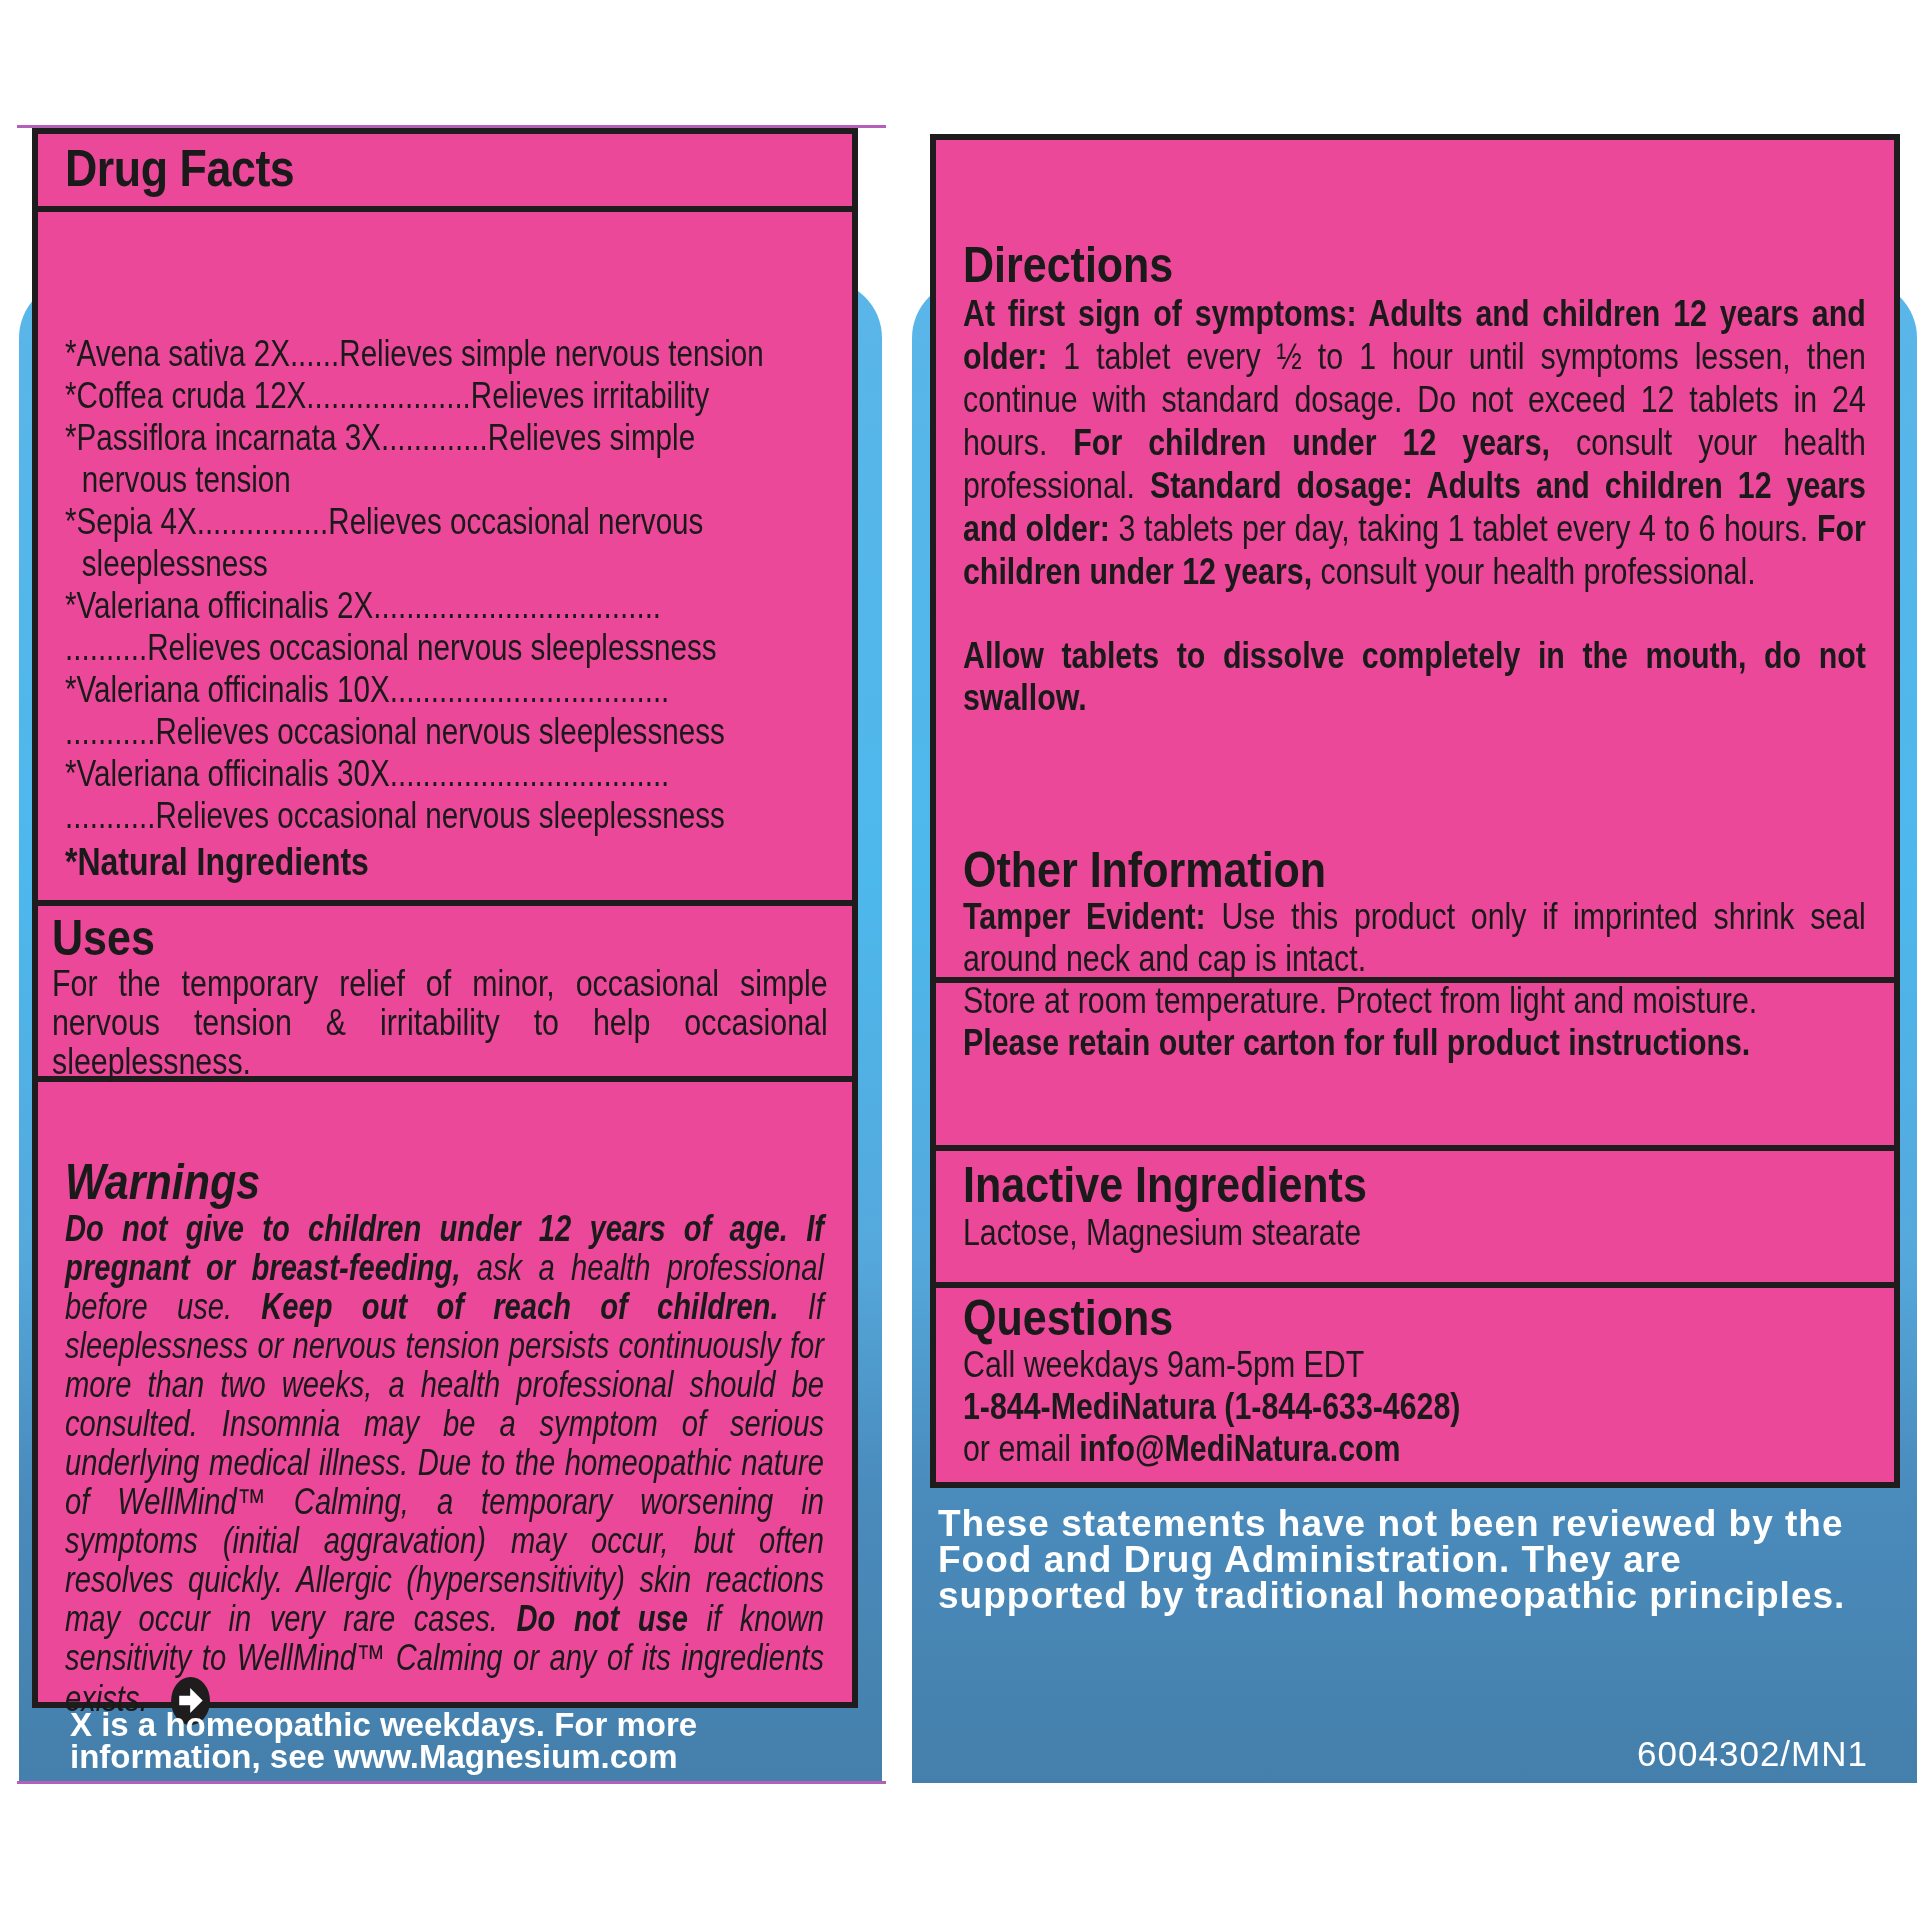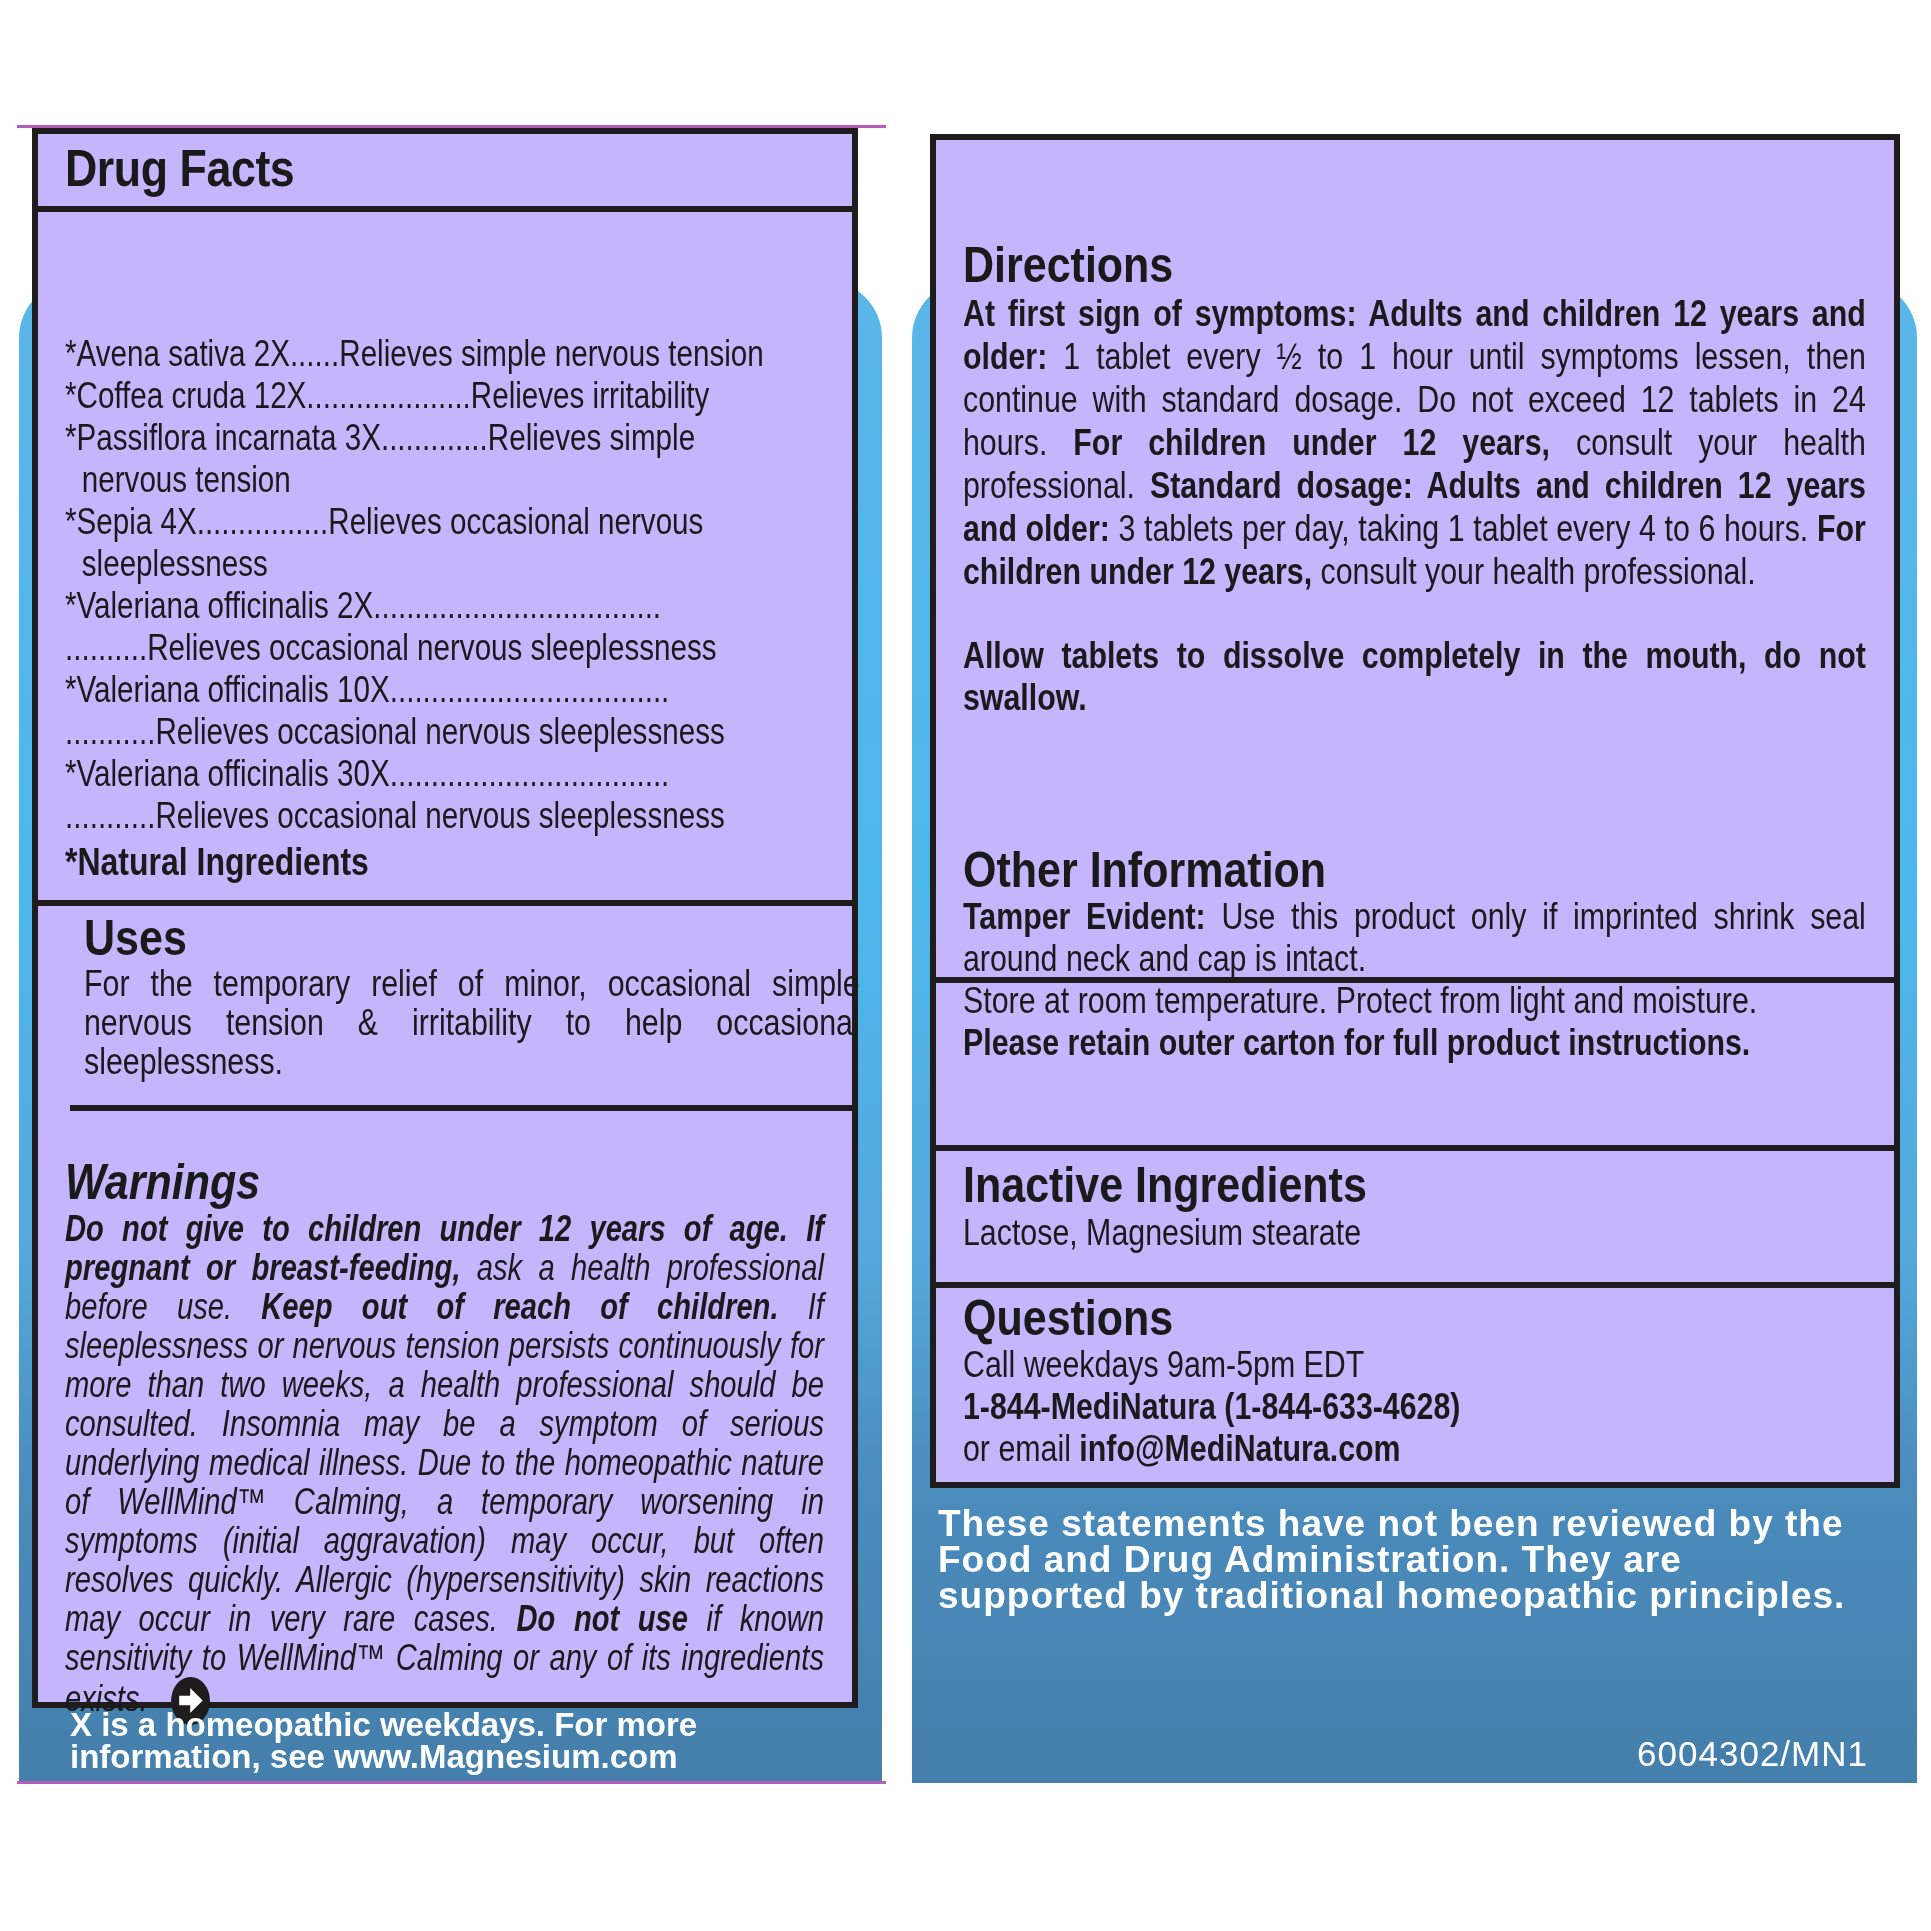--- a/index.html
+++ b/index.html
@@ -12,21 +12,21 @@
   }
   .blue-bg.left { left: 19.3px; top: 280px; width: 863px; height: 1502px; border-radius: 58px 58px 0 0; }
   .blue-bg.right { left: 912px; top: 280px; width: 1005px; height: 1503px; border-radius: 58px 58px 0 0; }
 
   .purple-line { position: absolute; height: 2.9px; background: #b45fb8; }
   .purple-line.top { left: 17.4px; top: 125px; width: 869px; }
   .purple-line.bottom { left: 17.4px; top: 1781px; width: 869px; }
 
   .panel {
     position: absolute;
-    background: #c4b5fd;
+    background: #ec4899;
     border: 6.8px solid #1e1c1c;
   }
   .panel.left { left: 32px; top: 128px; width: 826px; height: 1580px; }
   .panel.right { left: 930px; top: 134px; width: 970px; height: 1354px; }
 
   .section { position: absolute; left: 0; right: 0; border-bottom: 6.8px solid #1e1c1c; padding-left: 27px; padding-right: 27px; }
   .section:last-child { border-bottom: none; }
 
   .h-title { font-weight: bold; font-size: 46px; letter-spacing: -0.5px; transform: scaleX(0.86); transform-origin: left; white-space: nowrap; }
   .h-sub { font-weight: bold; font-size: 33px; }
@@ -105,21 +105,21 @@
     <div class="ing-row">
         <span>*Valeriana officinalis 30X</span>
         <span>..................................</span>
       </div>
     <div class="ing-row">
         <span>...........Relieves occasional nervous sleeplessness</span>
       </div>
     <div class="h-sub narrow" style="font-size:39px; line-height:50px;">*Natural Ingredients</div>
   </div>
 
-  <div class="section" style="top:772px; height:205px; padding-left:13.5px; padding-top:5.8px;margin-left:32px;">
+  <div class="section" style="top:772px; height:176px; padding-left:13.5px; padding-top:5.8px;">
     <div class="h-section">Uses</div>
     <div class="body-text justify" style="font-size:37px; line-height:39px; width:946px; transform:scaleX(0.82);">For the temporary relief of minor, occasional simple nervous tension &amp; irritability to help occasional sleeplessness.</div>
   </div>
 
   <div class="section" style="top:1018px; height:589px; padding-top:4px;font-style:italic;">
     <div class="h-section"><span>Warnings</span></div>
     <div class="body-text justify" style="font-size:36px; line-height:39px; width:937px; transform:scaleX(0.81);">
       <b>Do not give to children under 12 years of age. If pregnant or breast-feeding,</b><span> ask a health professional before use. </span><b>Keep out of reach of children.</b><span> If sleeplessness or nervous tension persists continuously for more than two weeks, a health professional should be consulted. Insomnia may be a symptom of serious underlying medical illness. Due to the homeopathic nature of WellMind™ Calming, a temporary worsening in symptoms (initial aggravation) may occur, but often resolves quickly.  Allergic (hypersensitivity) skin reactions may occur in very rare cases. </span><b>Do not use</b><span> if known sensitivity to WellMind™ Calming or any of its ingredients exists.</span><span class="arrow-icon"><svg width="33" height="29" viewBox="0 0 34 30">
             <path d="M2 10 H16 V2 L32 15 L16 28 V20 H2 Z" fill="#ffffff"></path>
           </svg></span>

